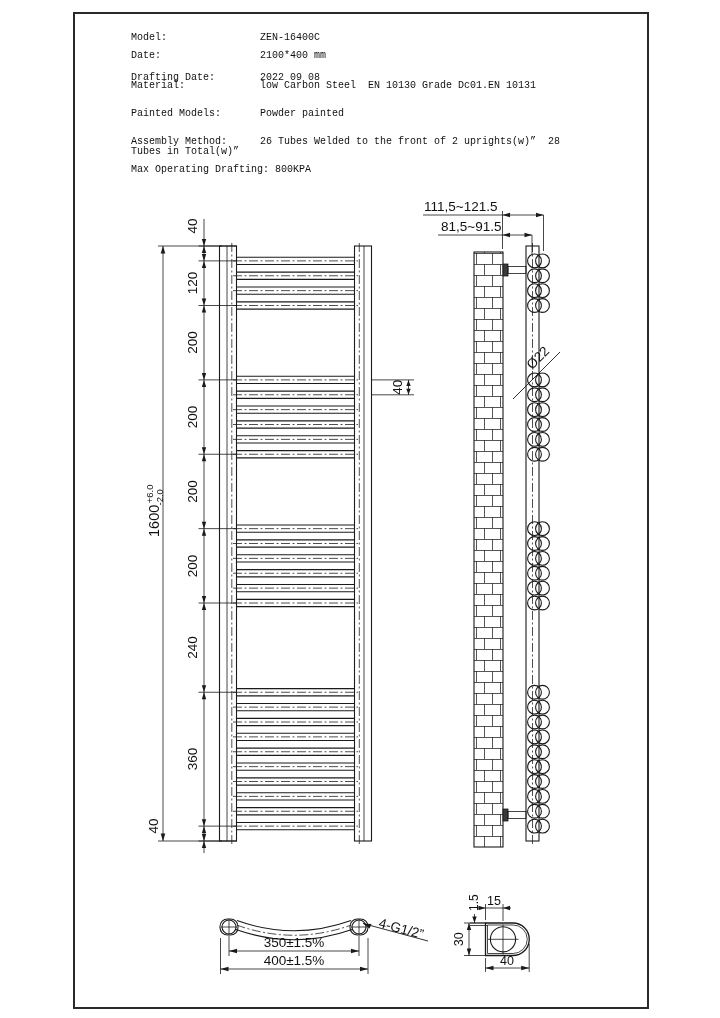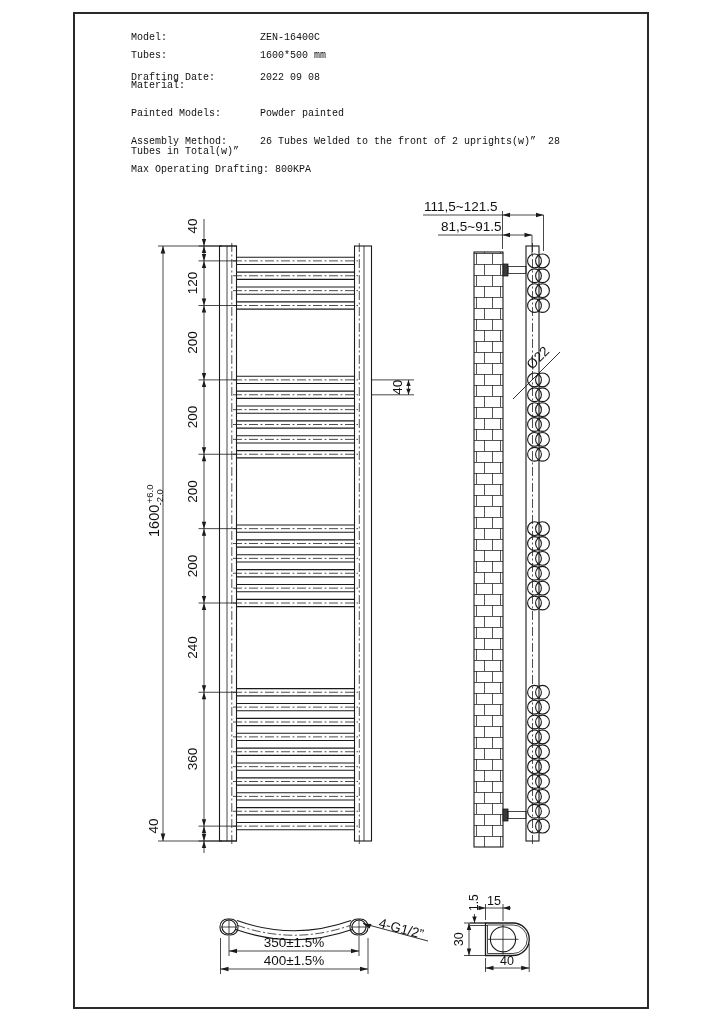--- a/index.html
+++ b/index.html
@@ -20,23 +20,23 @@
   .dimr{font-size:13.5px;}
 </style>
 </head>
 <body>
 
 <div class="sheet">
   <div class="border"></div>
 
   <div class="specs">
     <div class="srow" style="top:32px"><span class="slabel">Model:</span><span class="sval">ZEN-16400C</span></div>
-    <div class="srow" style="top:50px"><span class="slabel">Tubes:</span><span class="sval">1600*500 mm</span></div>
+    <div class="srow" style="top:50px"><span class="slabel">Date:</span><span class="sval">2100*400 mm</span></div>
     <div class="srow" style="top:72px"><span class="slabel">Drafting Date:</span><span class="sval">2022 09 08</span></div>
-    <div class="srow" style="top:80px"><span class="slabel">Material:</span></div>
+    <div class="srow" style="top:80px"><span class="slabel">Material:</span><span class="sval">low Carbon Steel  EN 10130 Grade Dc01.EN 10131</span></div>
     <div class="srow" style="top:108px"><span class="slabel">Painted Models:</span><span class="sval">Powder painted</span></div>
     <div class="srow" style="top:136px"><span class="slabel">Assembly Method:</span><span class="sval">26 Tubes Welded to the front of 2 uprights(w)”  28</span></div>
     <div class="srow" style="top:146px"><span>Tubes in Total(w)”</span></div>
     <div class="srow" style="top:164px"><span>Max Operating Drafting: 800KPA</span></div>
   </div>
 
   <svg width="720" height="1018" viewBox="0 0 720 1018">
     <defs>
       <pattern id="brick" width="16" height="22" patternUnits="userSpaceOnUse">
         <path d="M0,0.5 H16 M0,11.5 H16 M4.5,0 V11 M12.5,11 V22" stroke="#2a2a2a" stroke-width="0.8" fill="none"></path>

